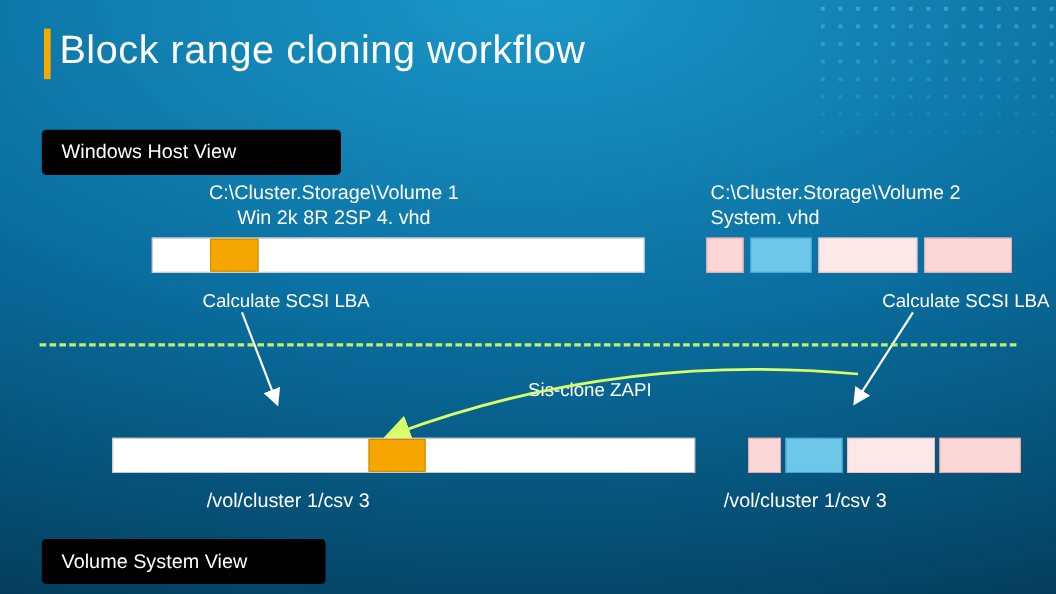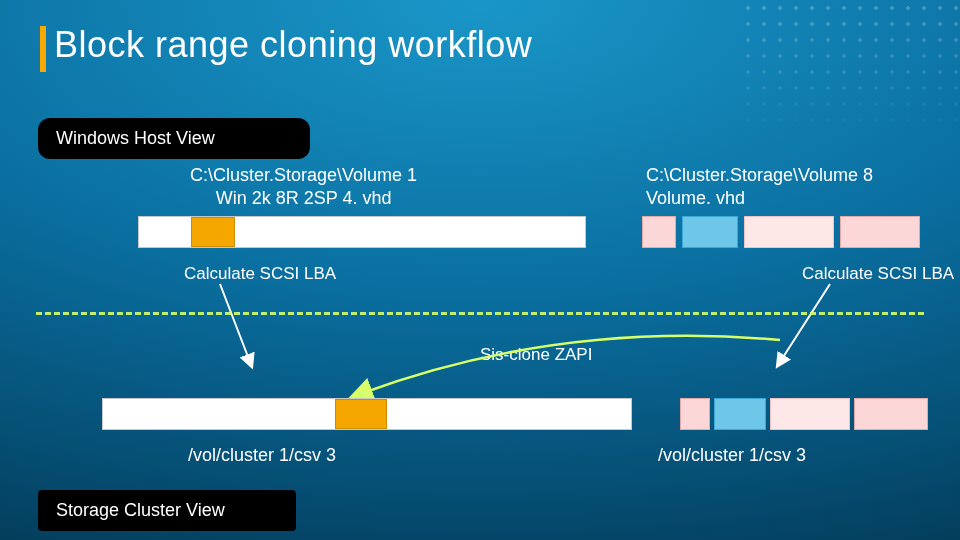--- a/index.html
+++ b/index.html
@@ -11,21 +11,21 @@
     color: #fff;
   }
   .accent-bar { position:absolute; left:40px; top:26px; width:6px; height:46px; background:#f7a900; }
   .title { position:absolute; left:54px; top:24px; font-size:36px; font-weight:300; letter-spacing:0.5px; }
   .title b { font-weight:400; }
 
   .pill {
     position:absolute; background:#000; color:#fff; font-size:18px;
     padding:10px 18px; border-radius:4px;
   }
-  .host-pill { left:38px; top:118px; width:272px;border-radius:12px; }
+  .host-pill { left:38px; top:118px; width:272px; }
   .storage-pill { left:38px; top:490px; width:258px; }
 
   .label { position:absolute; font-size:18px; color:#fff; line-height:1.25; }
   .small-label { font-size:17px; }
 
   .bar {
     position:absolute; height:32px; background:#fff; border:1px solid #c7c7c7;
   }
   .seg { position:absolute; top:0; height:100%; }
   .seg.orange  { background:#f5a700; border:1px solid #d08c00; }
@@ -69,22 +69,22 @@
   <div class="label" style="left:190px; top:164px;text-align:center;">
     <span>C:\Cluster.Storage\Volume 1</span><br>
     <span>Win 2k 8R 2SP 4. vhd</span>
   </div>
 
   <div class="bar" style="left:138px; top:216px; width:448px;">
     <div class="seg orange" style="left:52px; width:44px;"></div>
   </div>
 
   <div class="label" style="left:646px; top:164px;">
-    <span>C:\Cluster.Storage\Volume 8</span><br>
-    <span>Volume. vhd</span>
+    <span>C:\Cluster.Storage\Volume 2</span><br>
+    <span>System. vhd</span>
   </div>
 
   <div class="bar" style="left:642px; top:216px; width:280px; background:transparent; border:none;">
     <div class="seg pink" style="left:0;    width:34px;"></div>
     <div class="seg blue" style="left:40px; width:56px;"></div>
     <div class="seg lightpk" style="left:102px;width:90px;"></div>
     <div class="seg pink" style="left:198px;width:80px;"></div>
   </div>
 
   <div class="calc" style="left:140px; top:264px;">Calculate SCSI LBA</div>
@@ -127,15 +127,15 @@
   <div class="bar" style="left:680px; top:398px; width:248px; background:transparent; border:none;">
     <div class="seg pink" style="left:0;    width:30px;"></div>
     <div class="seg blue" style="left:34px; width:52px;"></div>
     <div class="seg lightpk" style="left:90px; width:80px;"></div>
     <div class="seg pink" style="left:174px;width:74px;"></div>
   </div>
 
   <div class="label" style="left:188px; top:444px;">/vol/cluster 1/csv 3</div>
   <div class="label" style="left:658px; top:444px;">/vol/cluster 1/csv 3</div>
 
-  <div class="pill storage-pill">Storage Cluster View</div>
+  <div class="pill storage-pill">Volume System View</div>
 
 </div>
 
 </body></html>

